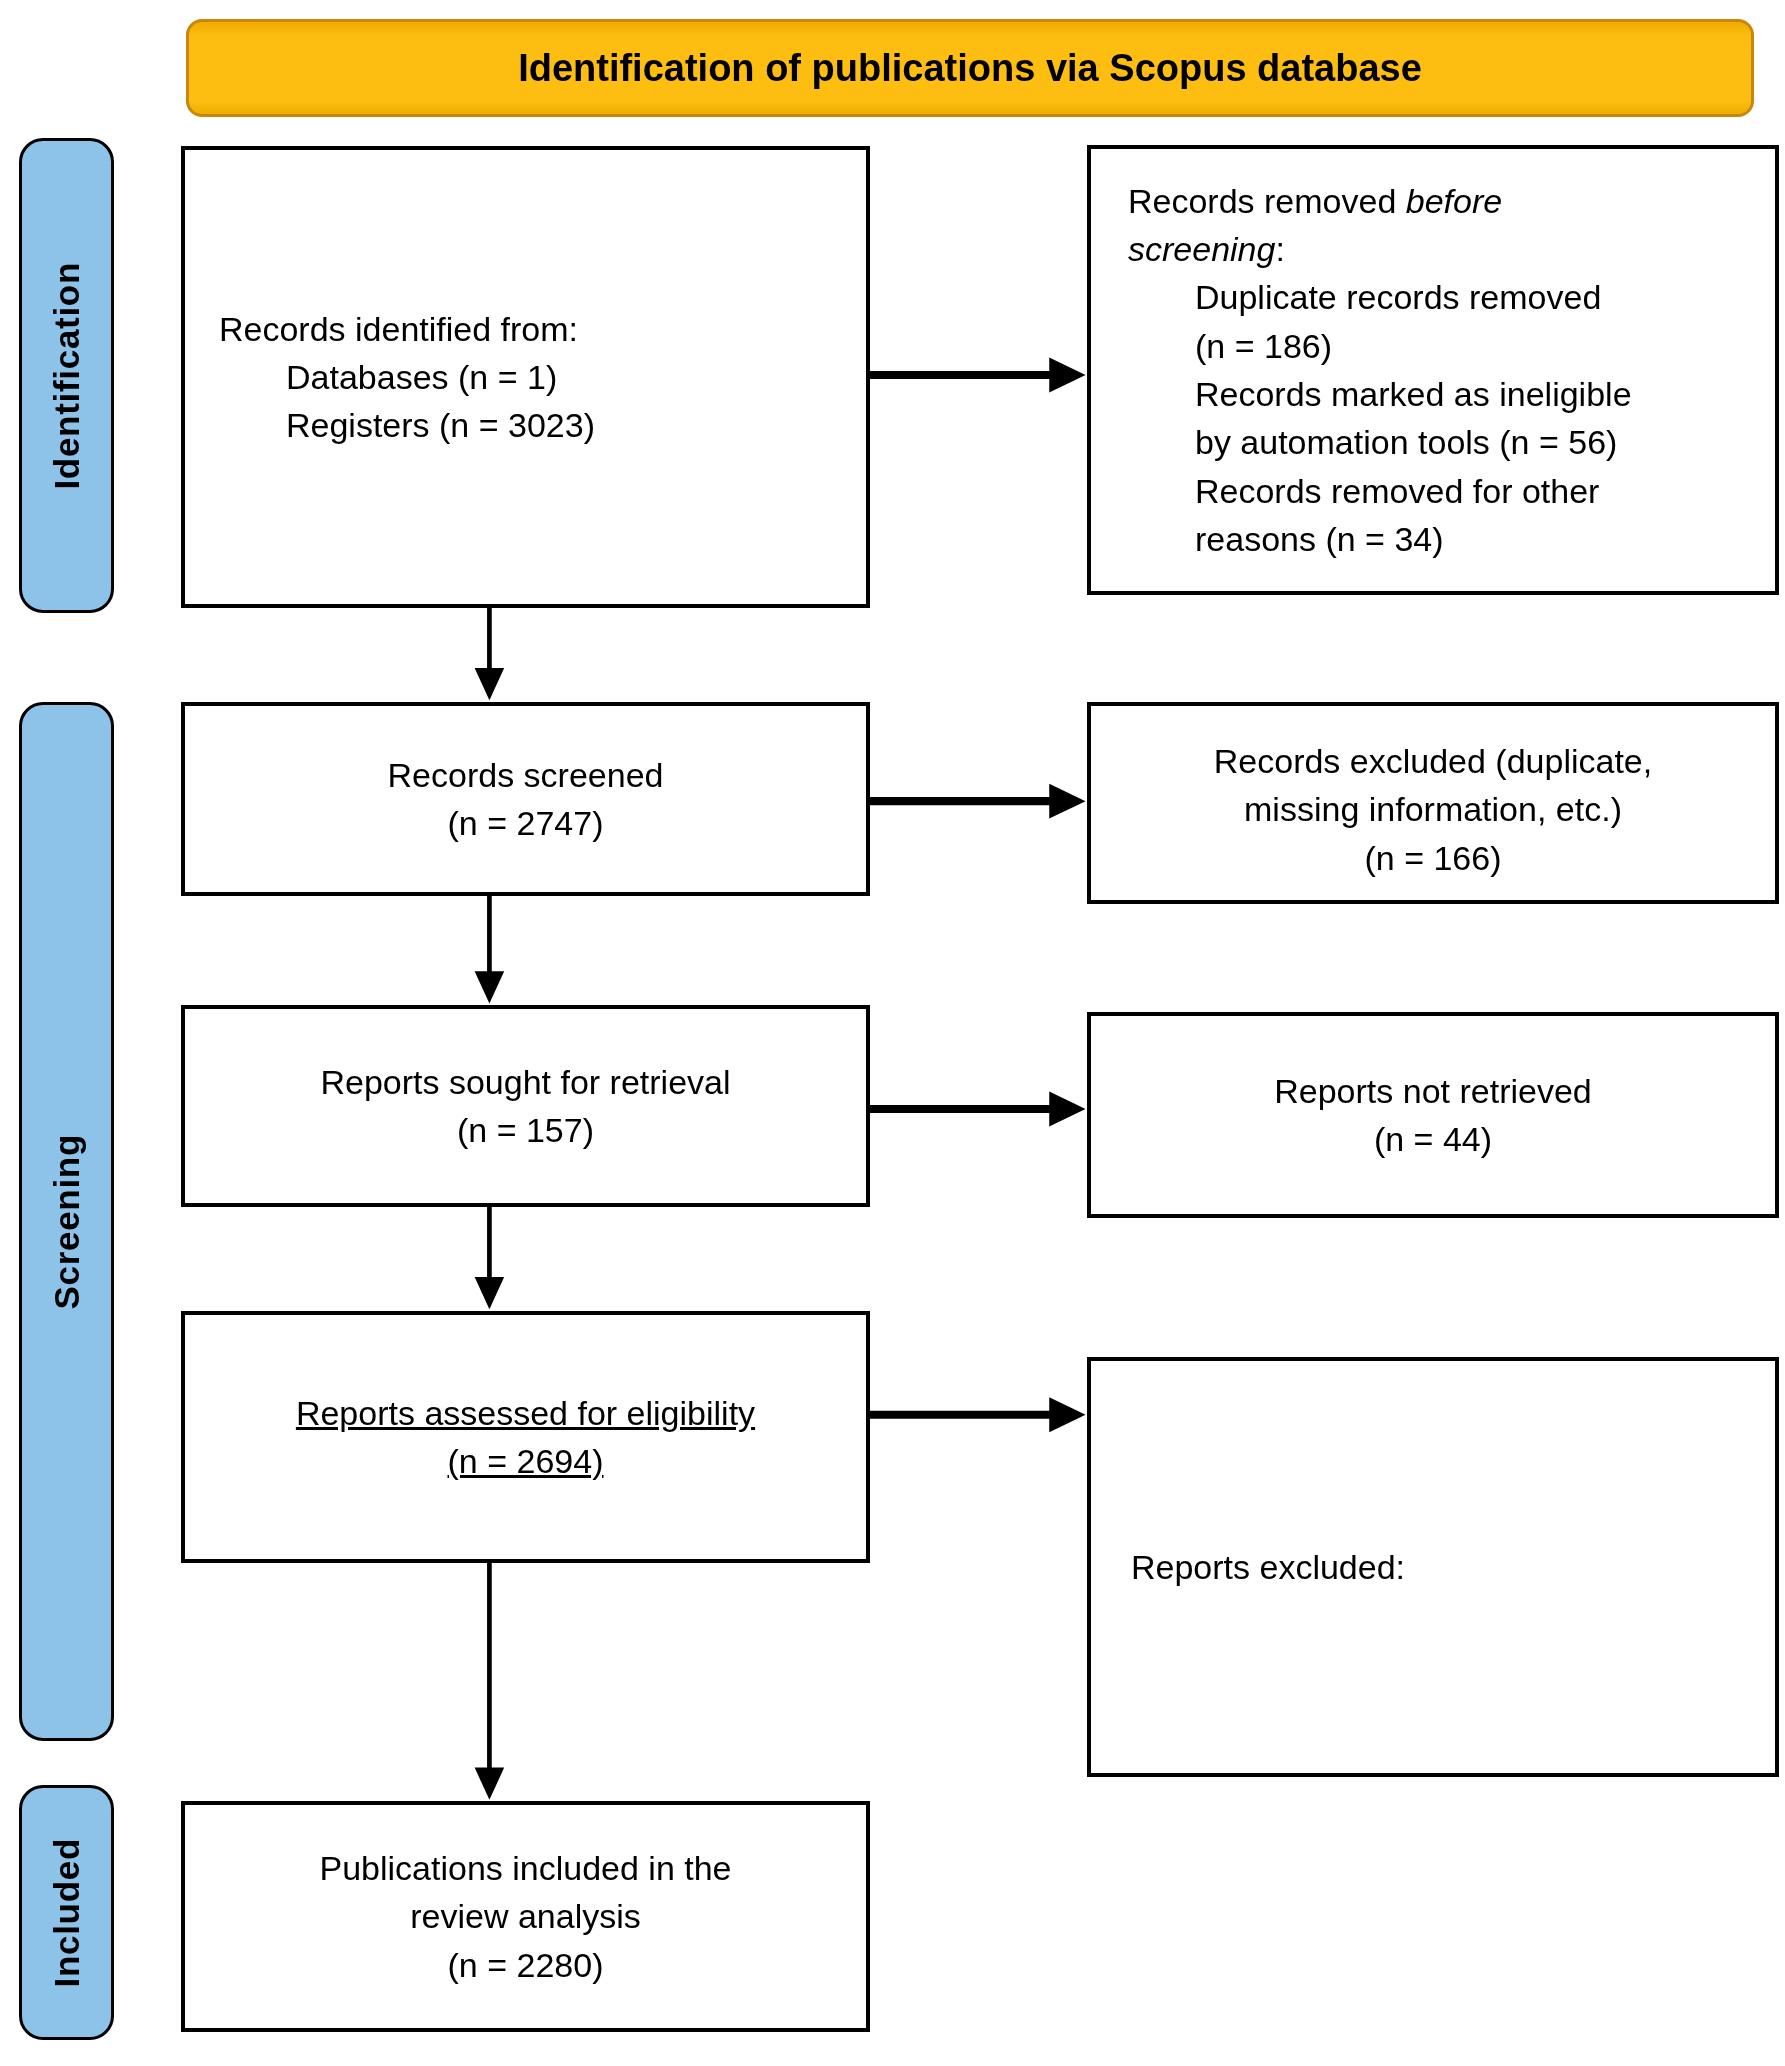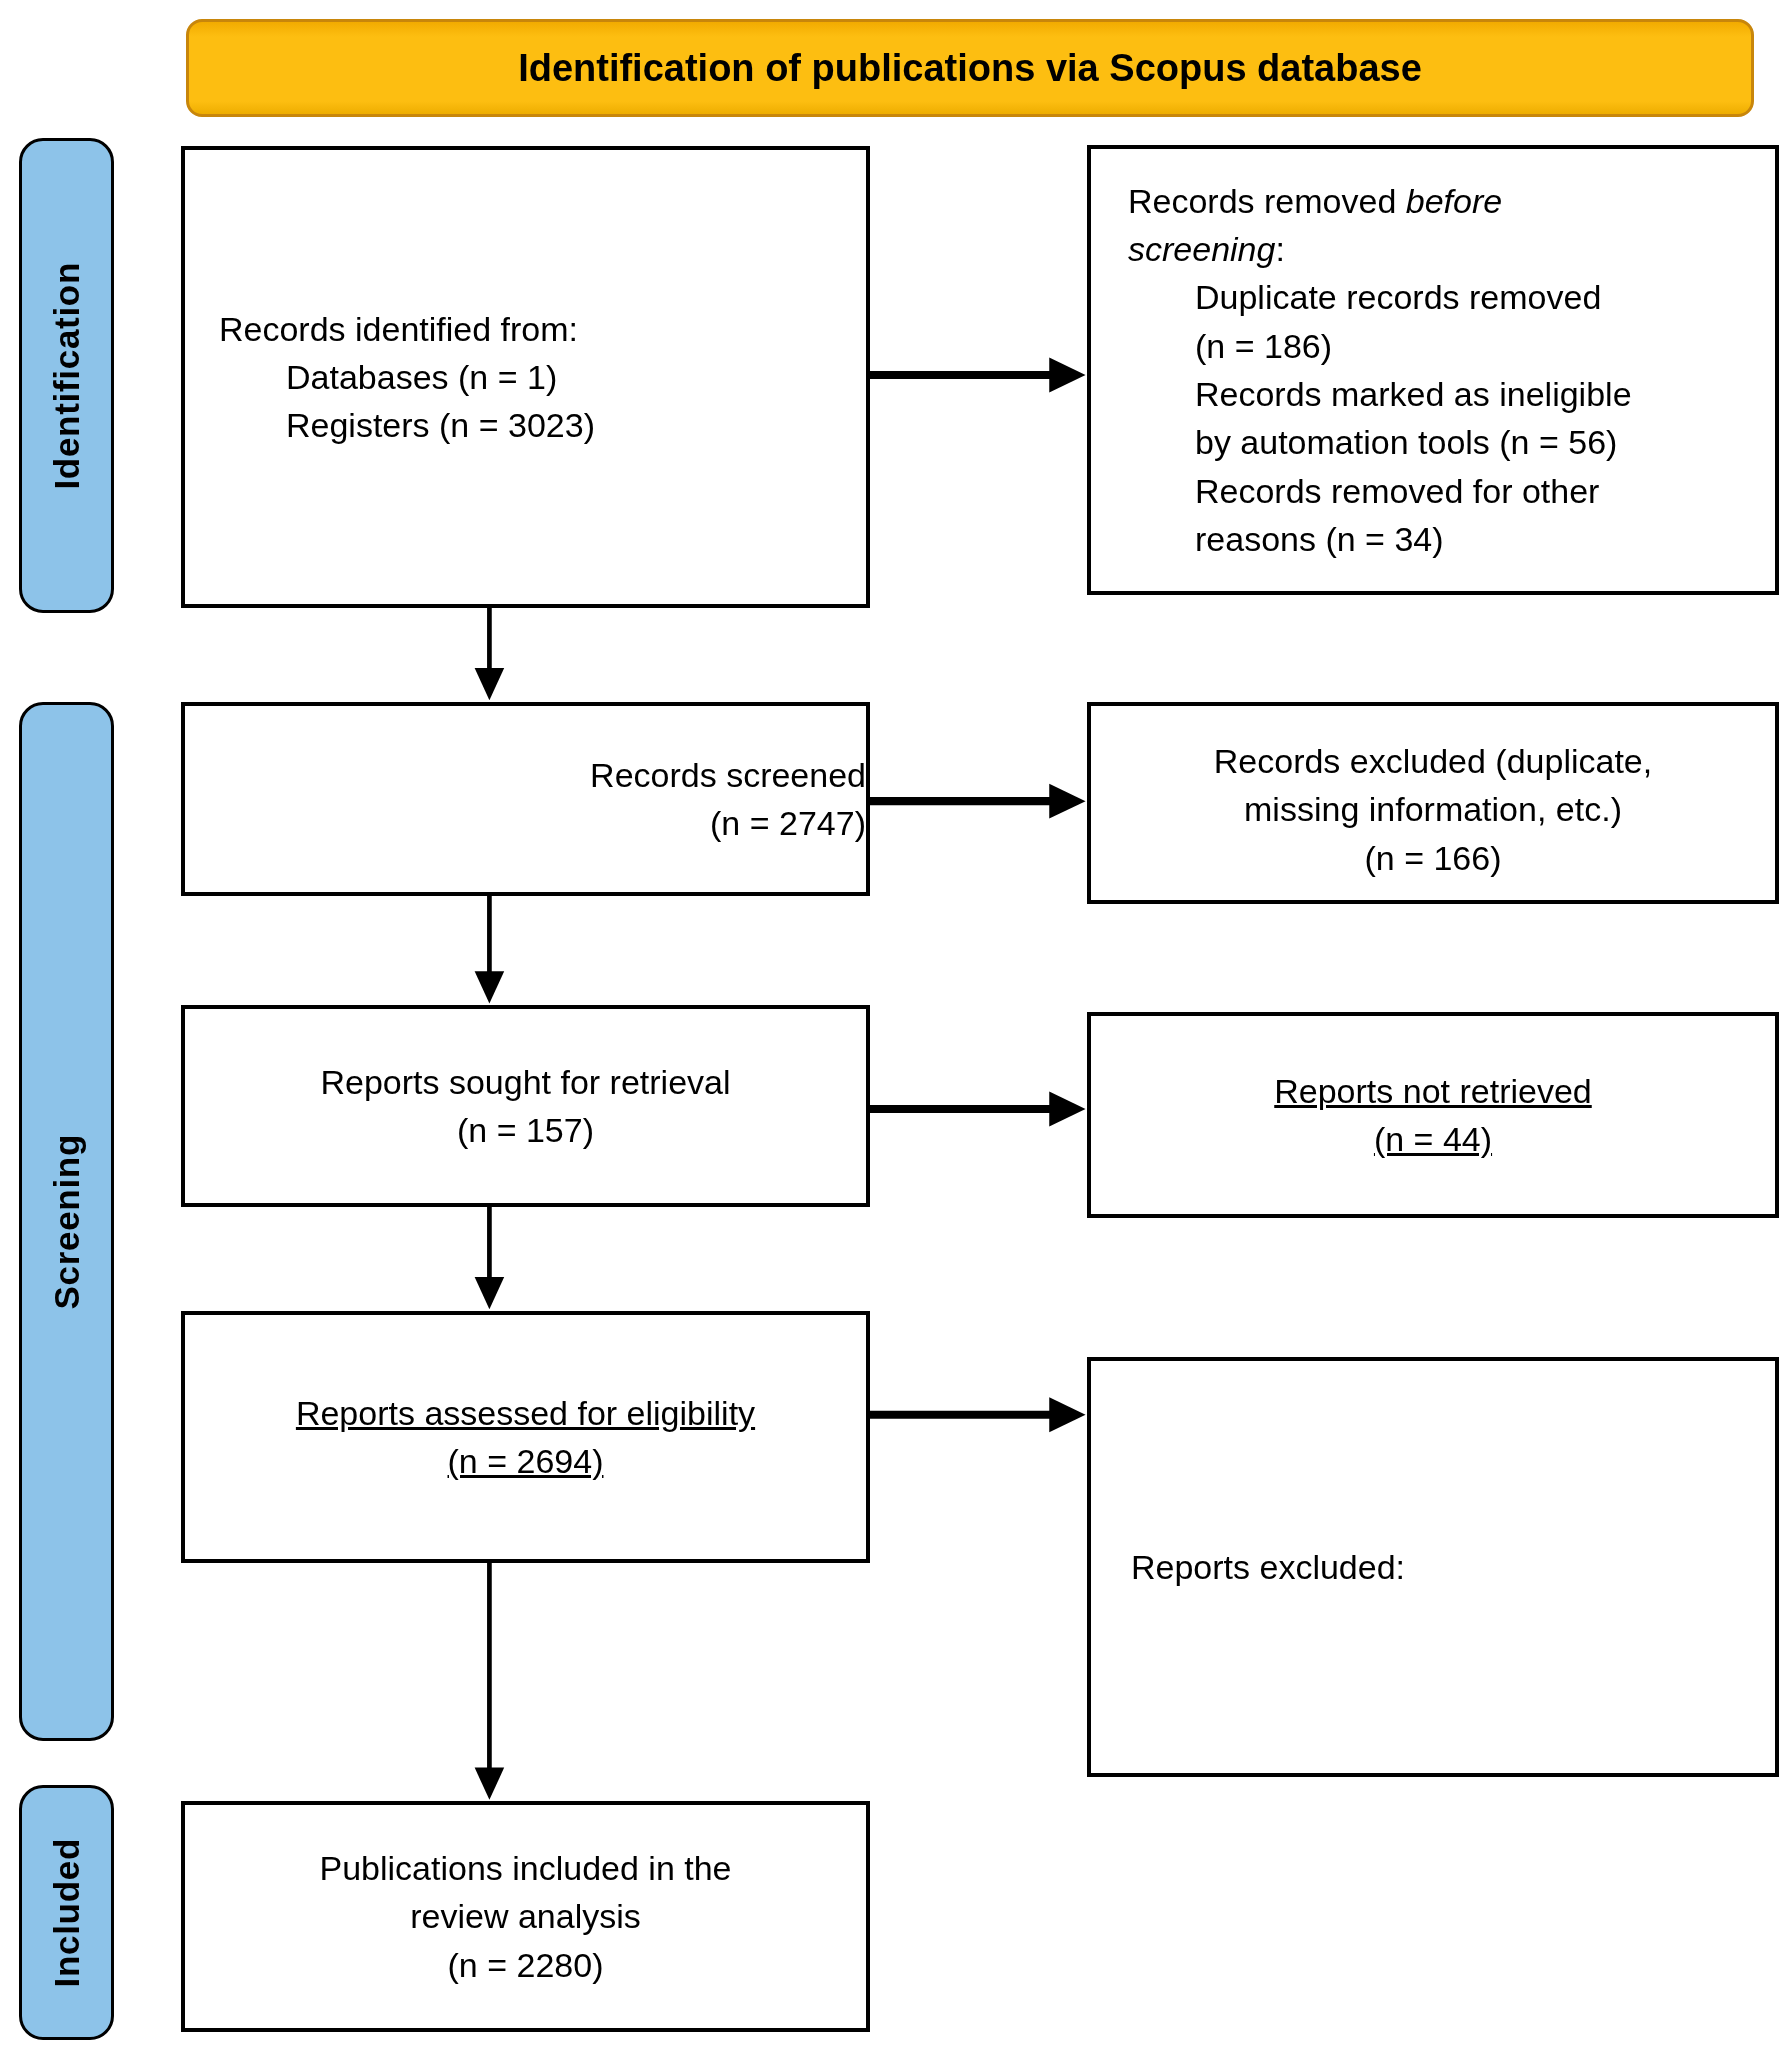--- a/index.html
+++ b/index.html
@@ -50,32 +50,32 @@
     z-index:1;
     display:flex;flex-direction:column;justify-content:center;
     font-size:34px;line-height:1.42;
   }
   .box.centered{align-items:center;text-align:center;}
   .box.lefted{align-items:flex-start;text-align:left;}
   .lines{white-space:pre-line;}
   .indent{margin-left:67px;}
   
   #box-identified{left:181px;top:146px;width:689px;height:462px;padding-left:34px;padding-right:0;}
-  #box-screened{left:181px;top:702px;width:689px;height:194px;align-items:flex-end;}
+  #box-screened{left:181px;top:702px;width:689px;height:194px;}
   #box-sought{left:181px;top:1005px;width:689px;height:202px;}
   #box-assessed{left:181px;top:1311px;width:689px;height:252px;text-decoration:underline;}
   #box-included{left:181px;top:1801px;width:689px;height:231px;}
   #box-included .label{max-width:470px;}
   
   #box-removed{left:1087px;top:145px;width:692px;height:450px;padding-left:37px;padding-right:13.4px;}
   #box-removed .title{max-width:484px;}
   #box-removed .indent{max-width:439px;}
   #box-rec-excluded{left:1087px;top:702px;width:692px;height:202px;}
   #box-rec-excluded .label{max-width:497px;margin-top:13px;}
-  #box-not-retrieved{left:1087px;top:1012px;width:692px;height:206px;text-decoration:underline;}
+  #box-not-retrieved{left:1087px;top:1012px;width:692px;height:206px;}
   #box-rep-excluded{left:1087px;top:1357px;width:692px;height:420px;padding-left:40px;padding-right:7px;}
   #box-rep-excluded .indent{max-width:439px;}
   
   #arrows{position:absolute;left:0;top:0;z-index:0;}
 </style>
 </head>
 <body>
 
 <div id="canvas">
 

